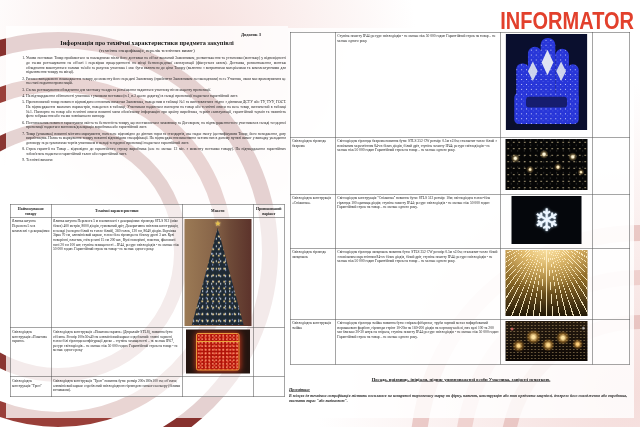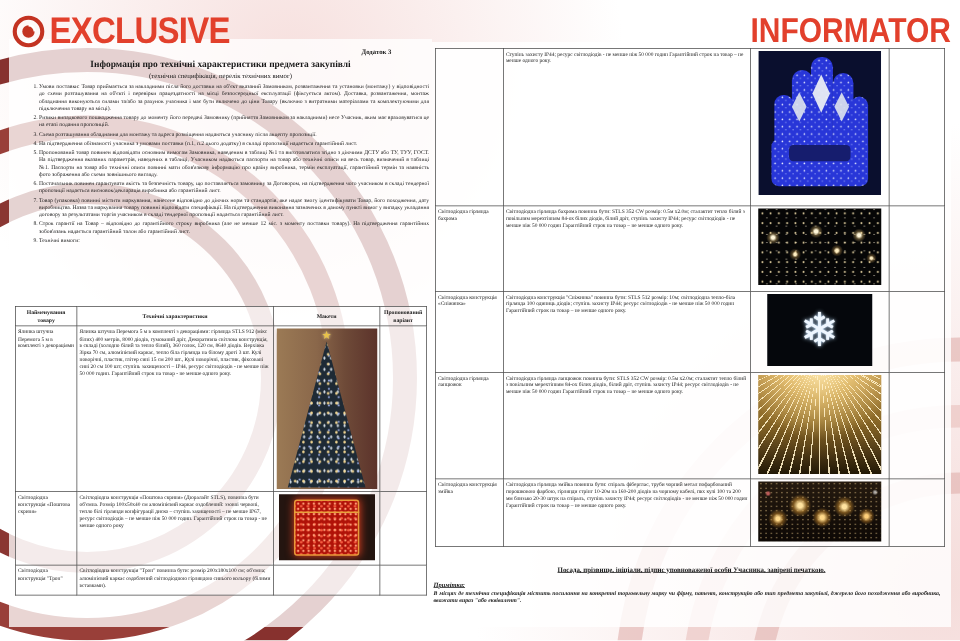--- a/index.html
+++ b/index.html
@@ -128,28 +128,20 @@
 
 <div id="canvas">
 
   <div class="ring l1"></div>
   <div class="ring l2"></div>
   <div class="ring l3"></div>
   <div class="ring r1"></div>
   <div class="ring r2"></div>
   <div class="ring r3"></div>
 
-  <div class="logo-exclusive">
-    <svg class="eye" viewBox="0 0 24 24">
-      <circle cx="12" cy="12" r="10" fill="none" stroke="#c33322" stroke-width="3"></circle>
-      <circle cx="12" cy="12" r="4.5" fill="#c33322"></circle>
-      <path d="M12 7.5 a4.5 4.5 0 0 1 4.5 4.5" fill="none" stroke="#ffffff" stroke-width="1.6"></path>
-    </svg>
-    <span class="word">EXCLUSIVE</span>
-  </div>
   <div class="logo-informator">INFORMATOR</div>
 
   <div class="page page-left">
     <div class="annex">Додаток 3</div>
     <div class="doc-title">Інформація про технічні характеристики предмета закупівлі</div>
     <div class="doc-subtitle">(технічна специфікація, перелік технічних вимог)</div>
 
     <ol class="terms">
       <li>Умови поставки: Товар приймається за накладними після його доставки на об'єкт вказаний Замовником, розвантаження та установки (монтажу) у відповідності до схеми розташування на об'єкті і перевірки працездатності на місці безпосередньої експлуатації (фіксується актом). Доставка, розвантаження, монтаж обладнання виконуються силами та/або за рахунок учасника і має бути включено до ціни Товару (включно з витратними матеріалами та комплектуючими для підключення товару на місці).</li>
       <li>Ризики випадкового пошкодження товару до моменту його передачі Замовнику (прийняття Замовником за накладними) несе Учасник, яким має враховуватися це на етапі подання пропозицій.</li>

